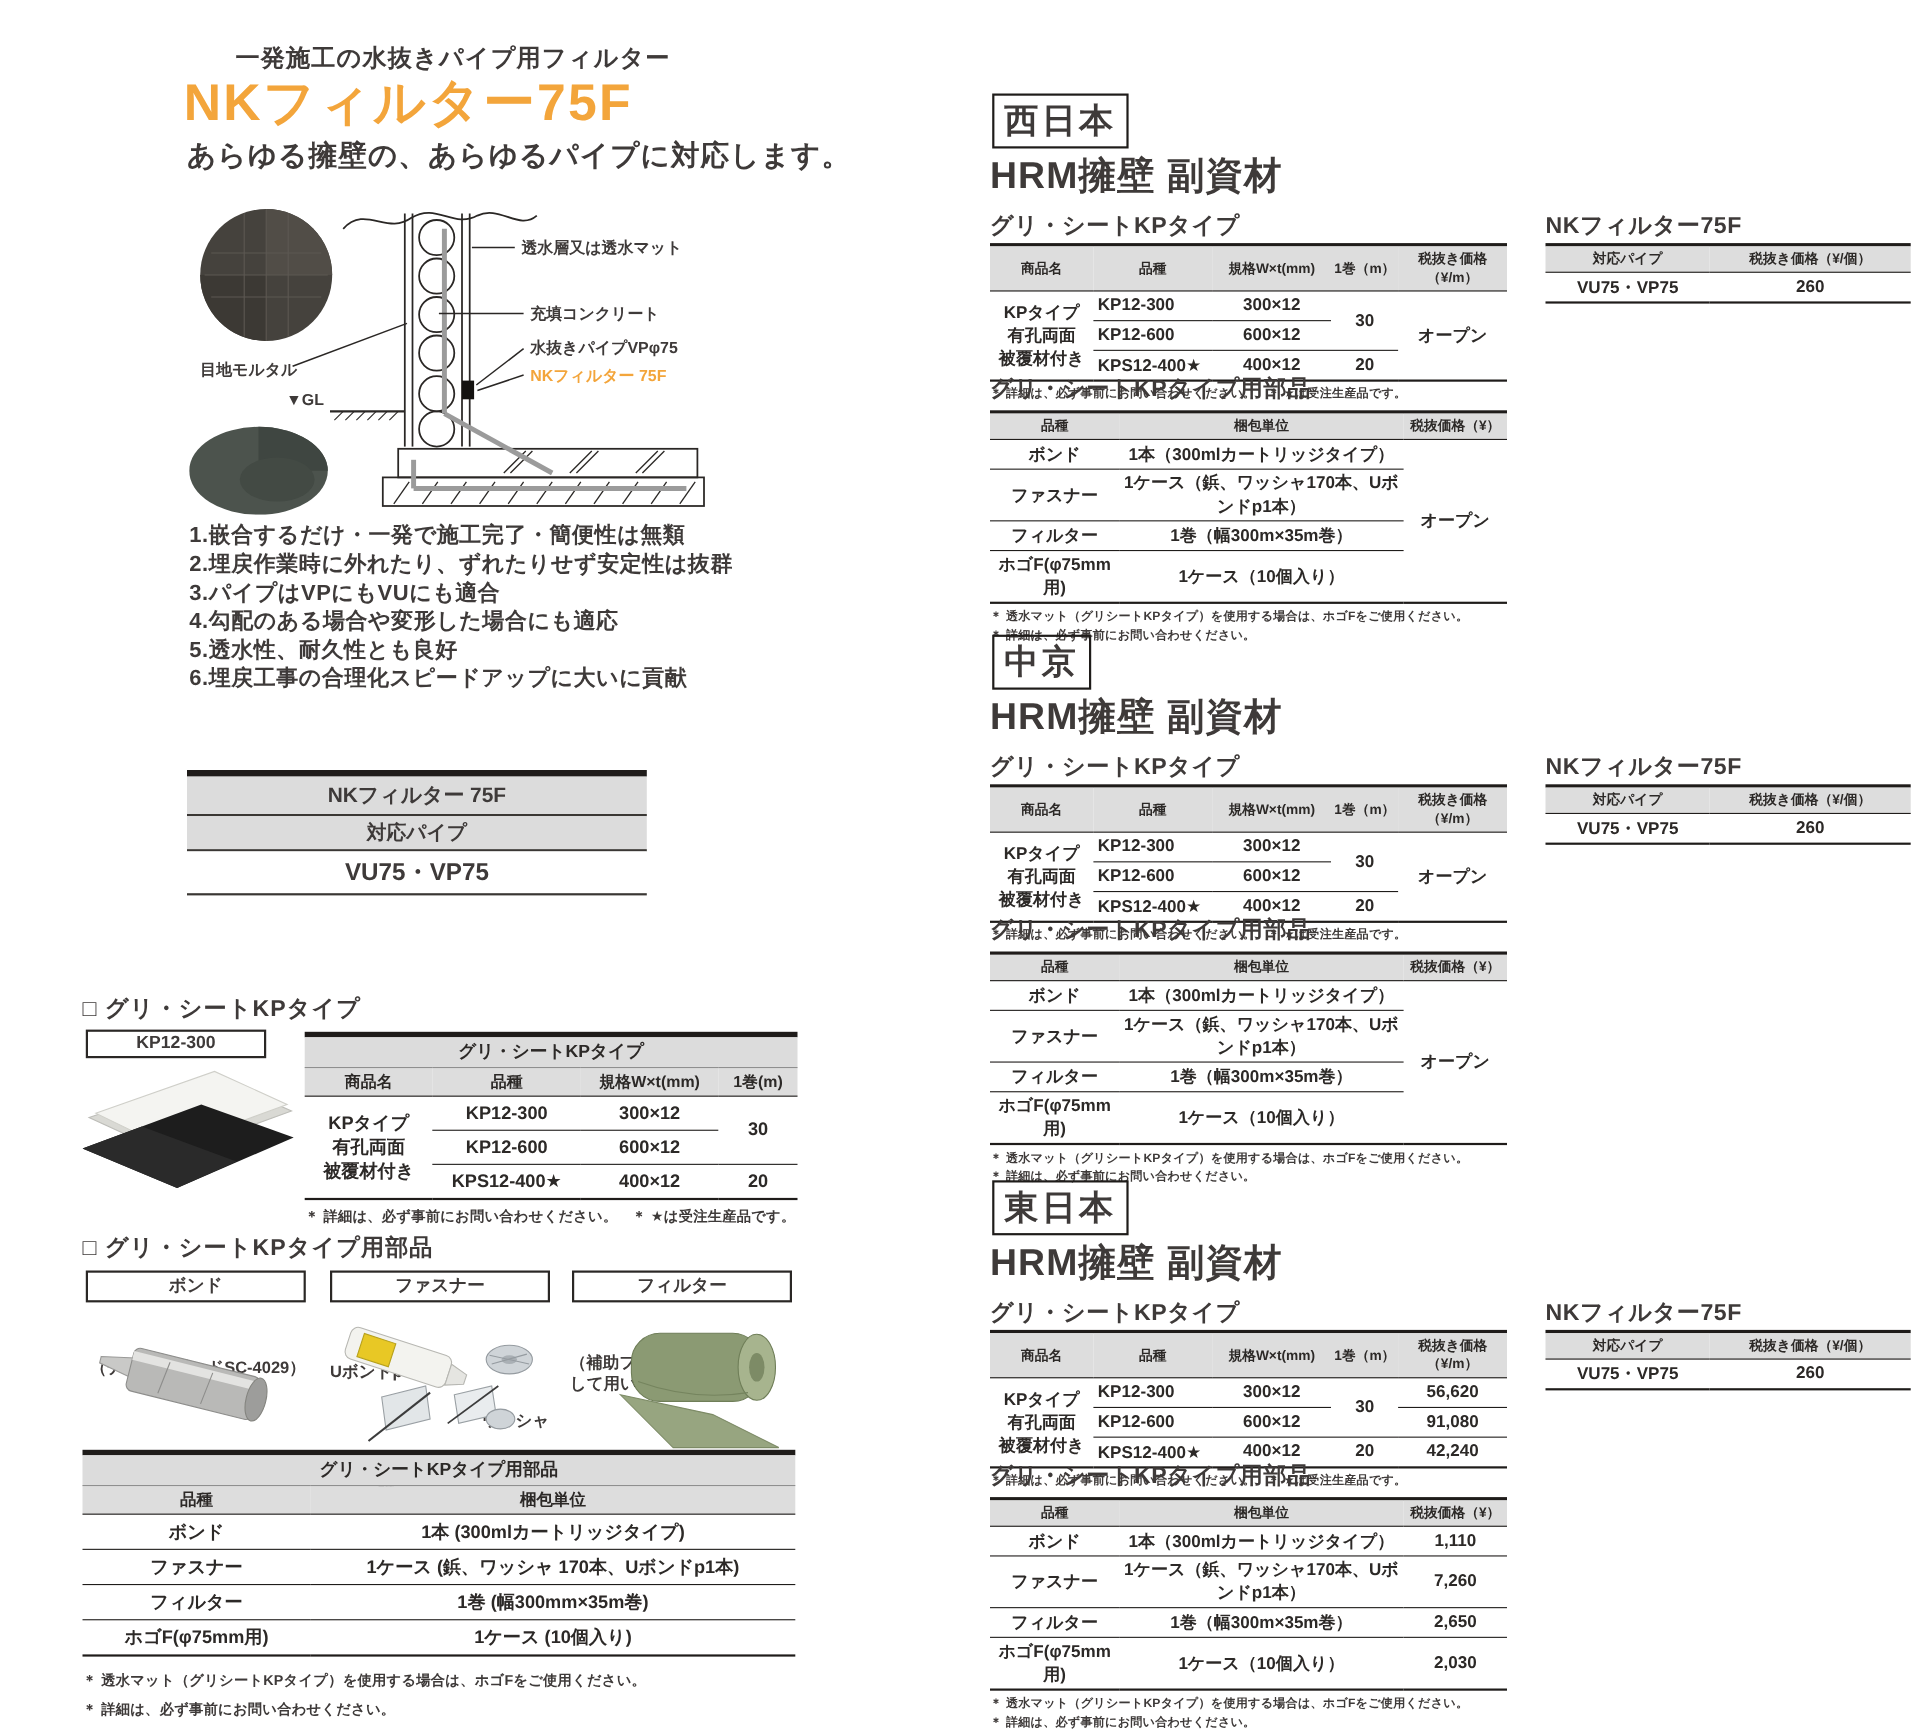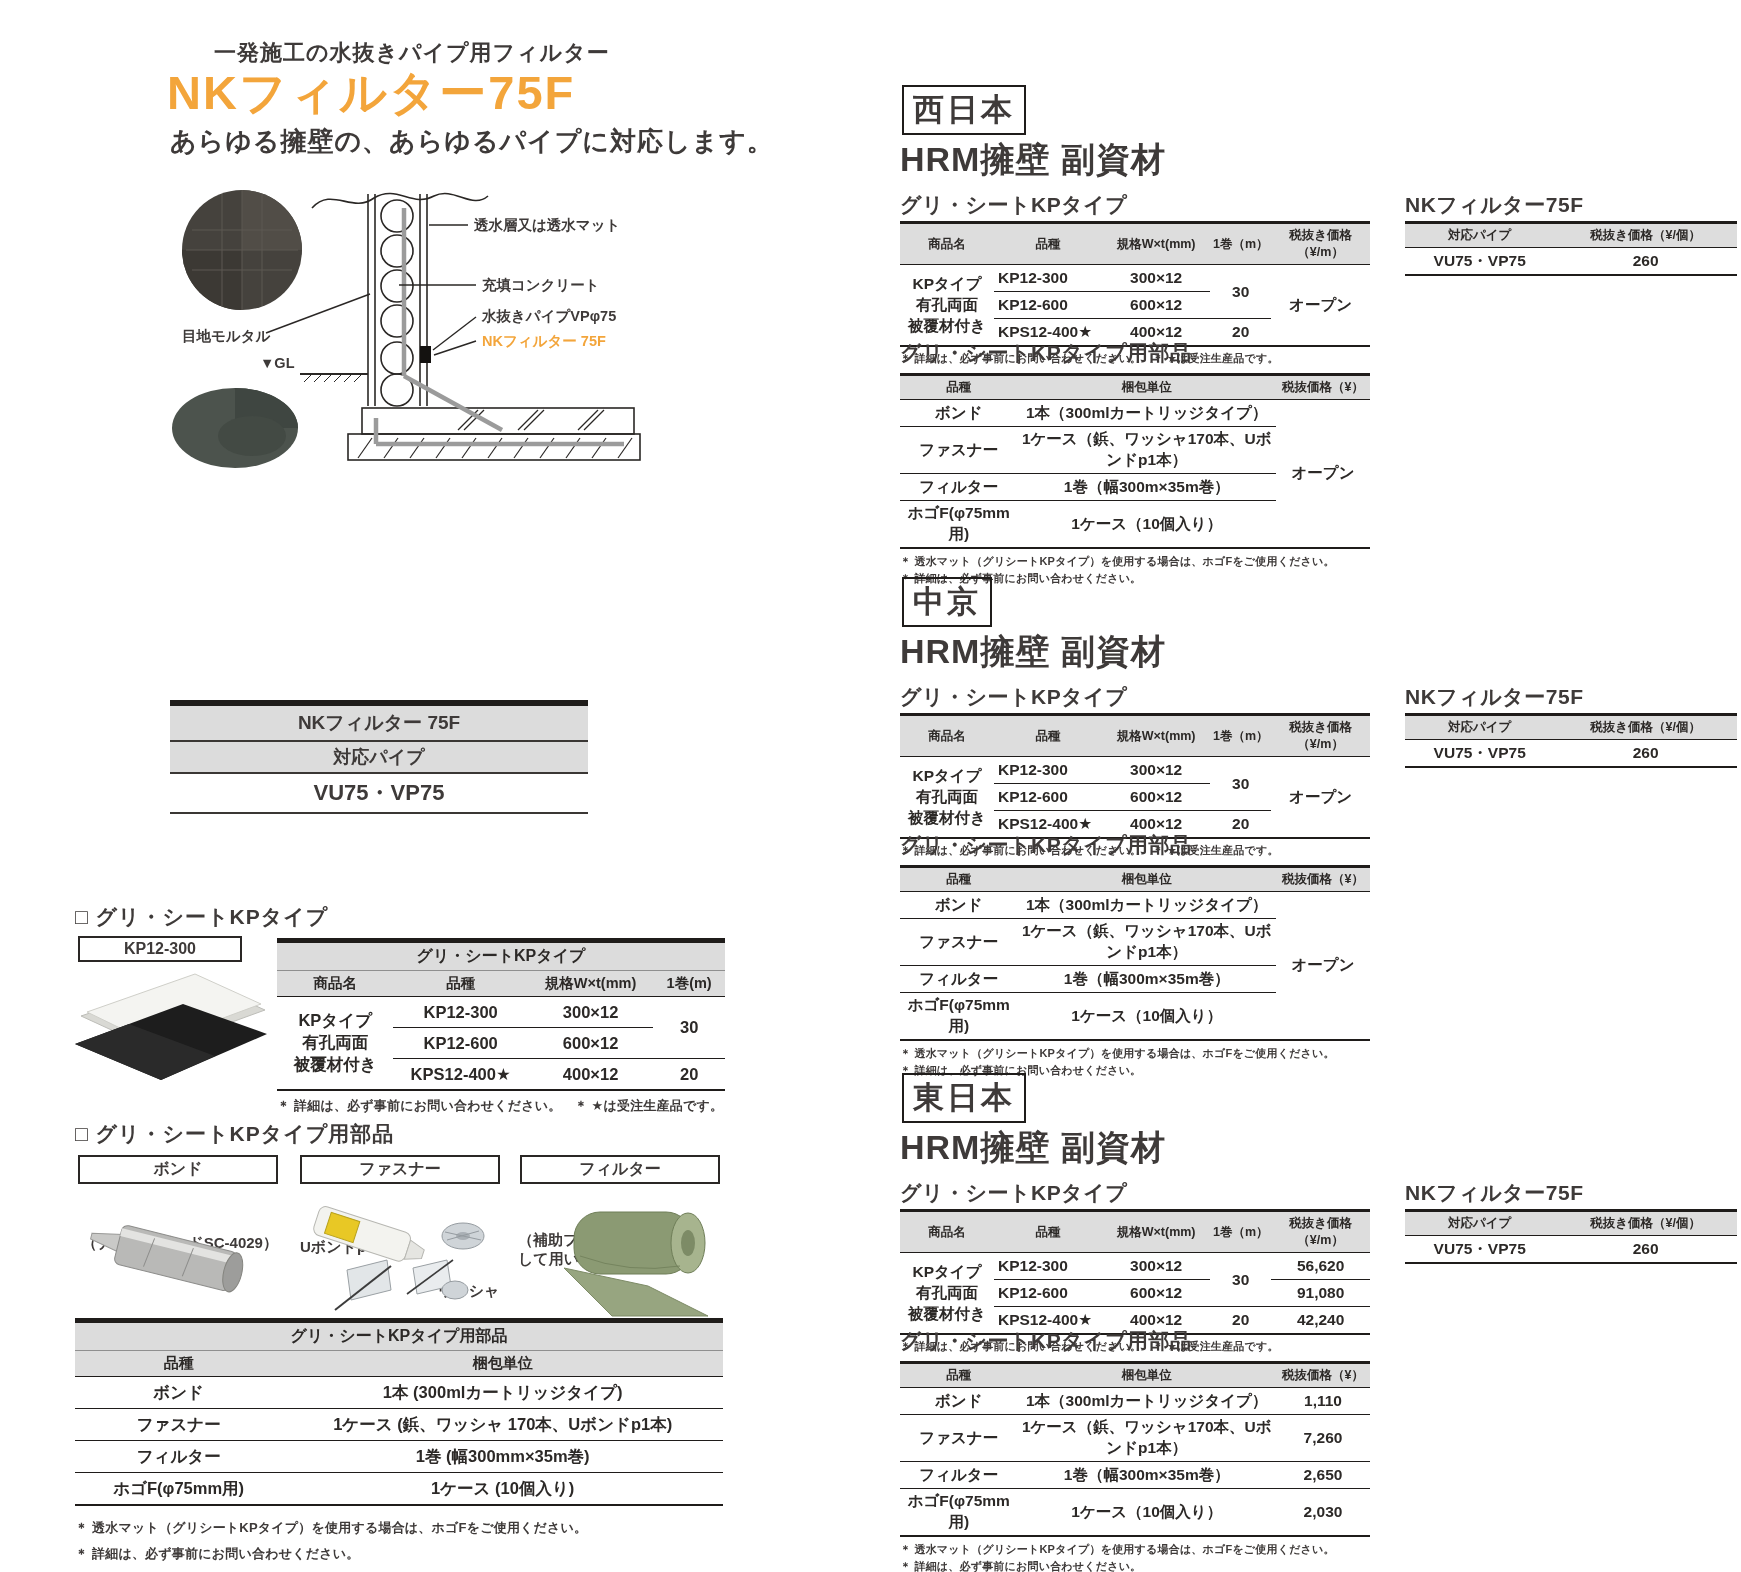--- a/index.html
+++ b/index.html
@@ -157,20 +157,28 @@
         <text x="302" y="52">透水層又は透水マット</text>
         <text x="310" y="112">充填コンクリート</text>
         <text x="310" y="143">水抜きパイプVPφ75</text>
         <text x="310" y="168" fill="#F3A53B">NKフィルター 75F</text>
         <text x="10" y="163">目地モルタル</text>
         <text x="88" y="190">▼GL</text>
       </g>
     </svg>
   </div>
 
+  <div class="abs features" style="left:172px;top:474px;">
+    <div>1.嵌合するだけ・一発で施工完了・簡便性は無類</div>
+    <div>2.埋戻作業時に外れたり、ずれたりせず安定性は抜群</div>
+    <div>3.パイプはVPにもVUにも適合</div>
+    <div>4.勾配のある場合や変形した場合にも適応</div>
+    <div>5.透水性、耐久性とも良好</div>
+    <div>6.埋戻工事の合理化スピードアップに大いに貢献</div>
+  </div>
 
   <div class="abs lnk" style="left:170px;top:700px;">
     <div class="bar"></div>
     <div class="r1">NKフィルター 75F</div>
     <div class="r2">対応パイプ</div>
     <div class="r3">VU75・VP75</div>
   </div>
 
   <div class="abs sub-head" style="left:75px;top:903px;">□ グリ・シートKPタイプ</div>
 

